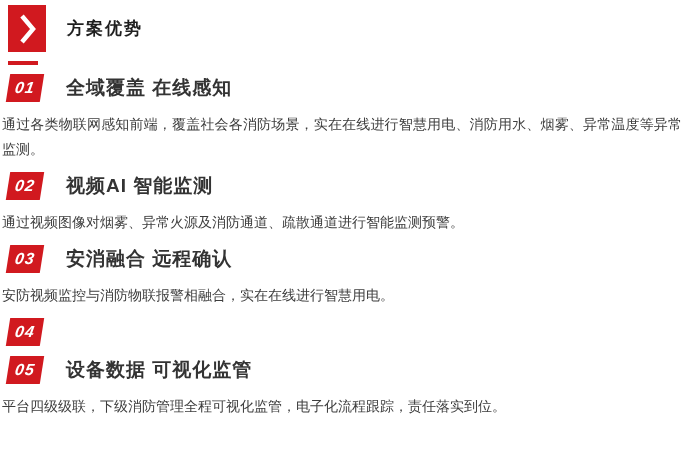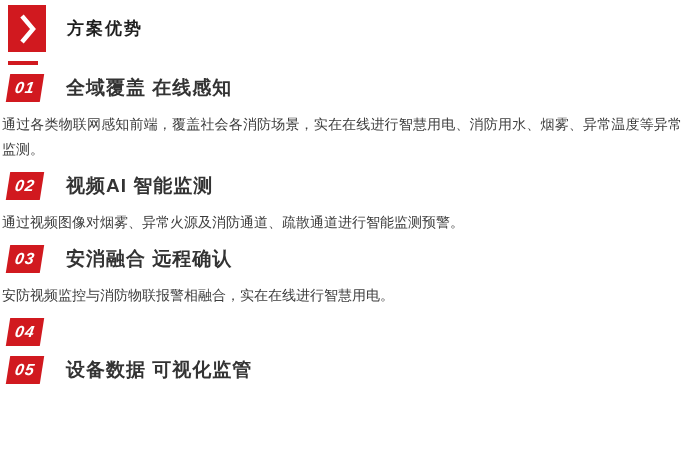--- a/index.html
+++ b/index.html
@@ -147,15 +147,16 @@
     </div>
   </div>
 
   <div>
     <div class="sec-head">
       <div class="num-badge">
         <span>05</span>
       </div>
       <div class="sec-title">设备数据 可视化监管</div>
     </div>
+    <p class="sec-desc">平台四级级联，下级消防管理全程可视化监管，电子化流程跟踪，责任落实到位。</p>
   </div>
 
 </div>
 
 </body></html>

